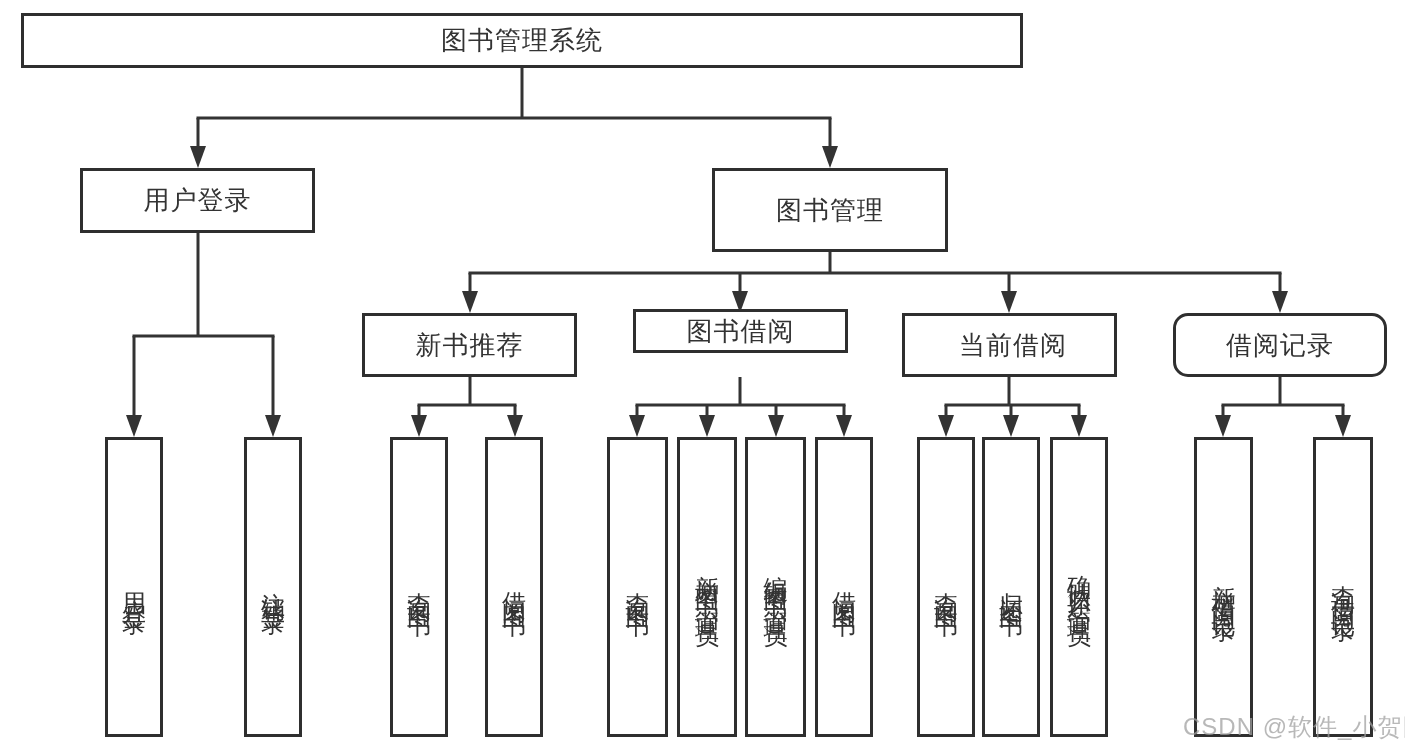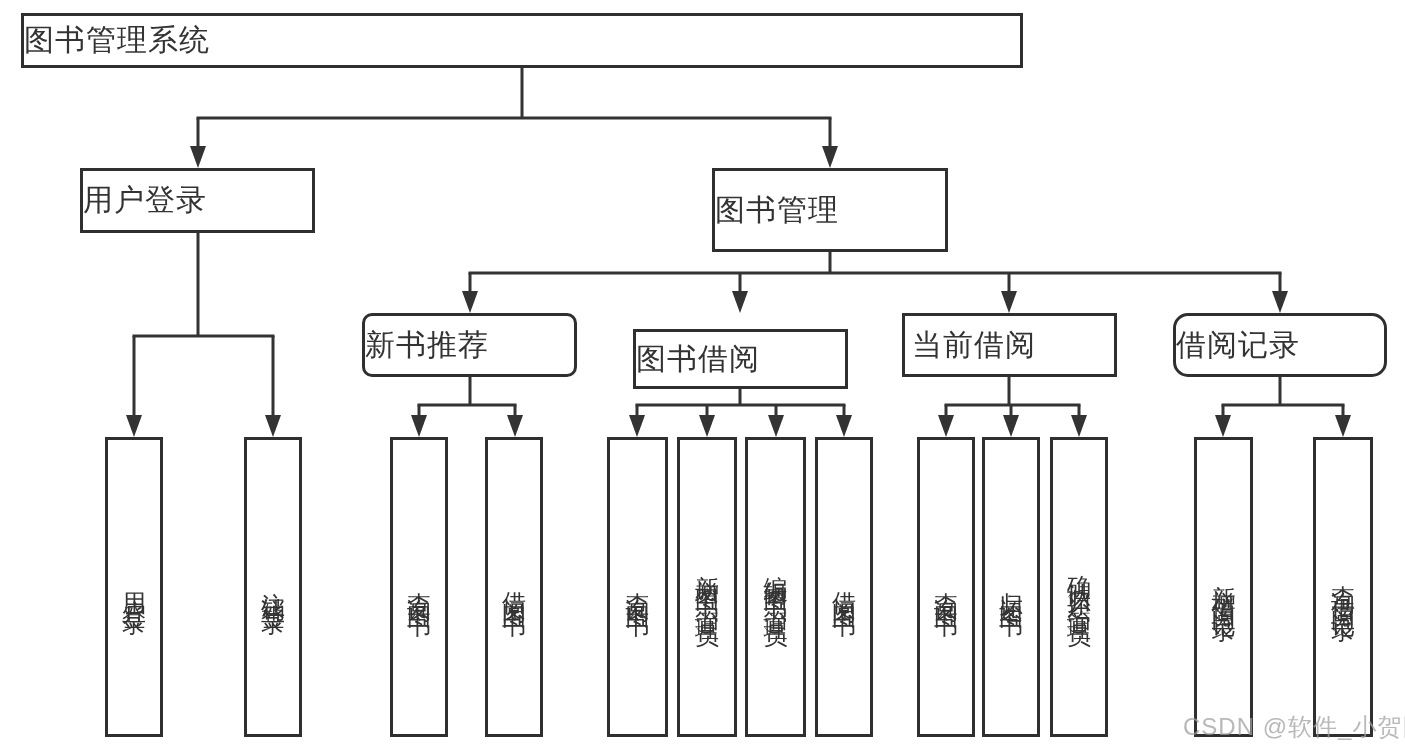--- a/index.html
+++ b/index.html
@@ -18,21 +18,22 @@
     width: 1405px; height: 747px;
     z-index: 0;
   }
   .hbox {
     position: absolute;
     box-sizing: border-box;
     border: 3px solid #2f2f2f;
     background: #ffffff;
     display: flex;
     align-items: center;
-    font-size: 30px;
+    justify-content: center;
+    font-size: 26px;
     color: #333333;
     letter-spacing: 1px;
     z-index: 1;
   }
   .vbox {
     position: absolute;
     top: 437px;
     height: 300px;
     box-sizing: border-box;
     border: 3px solid #2f2f2f;
@@ -135,24 +136,24 @@
     <span>图书管理系统</span>
   </div>
 
   <div class="hbox" style="left:80px; top:168px; width:235px; height:65px;">
     <span>用户登录</span>
   </div>
   <div class="hbox" style="left:712px; top:168px; width:236px; height:84px;">
     <span>图书管理</span>
   </div>
 
-  <div class="hbox" style="left:362px; top:313px; width:215px; height:64px;border-radius:10px;">
+  <div class="hbox" style="left:362px; top:313px; width:215px; height:64px;">
     <span>新书推荐</span>
   </div>
-  <div class="hbox" style="left:633px; top:329px; width:215px; height:60px;">
+  <div class="hbox" style="left:633px; top:309px; width:215px; height:44px;">
     <span>图书借阅</span>
   </div>
   <div class="hbox" style="left:902px; top:313px; width:215px; height:64px;padding-left:7px;">
     <span>当前借阅</span>
   </div>
   <div class="hbox" style="left:1173px; top:313px; width:214px; height:64px;border-radius:15px;">
     <span>借阅记录</span>
   </div>
 
   <div class="vbox" style="left:105px; width:58px;">

